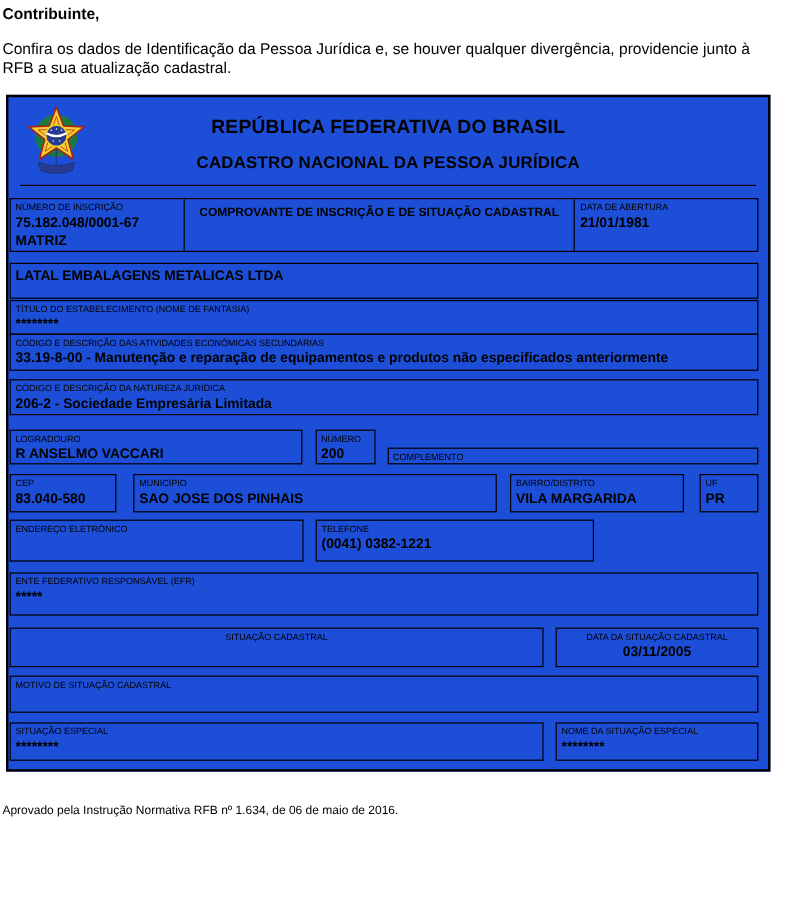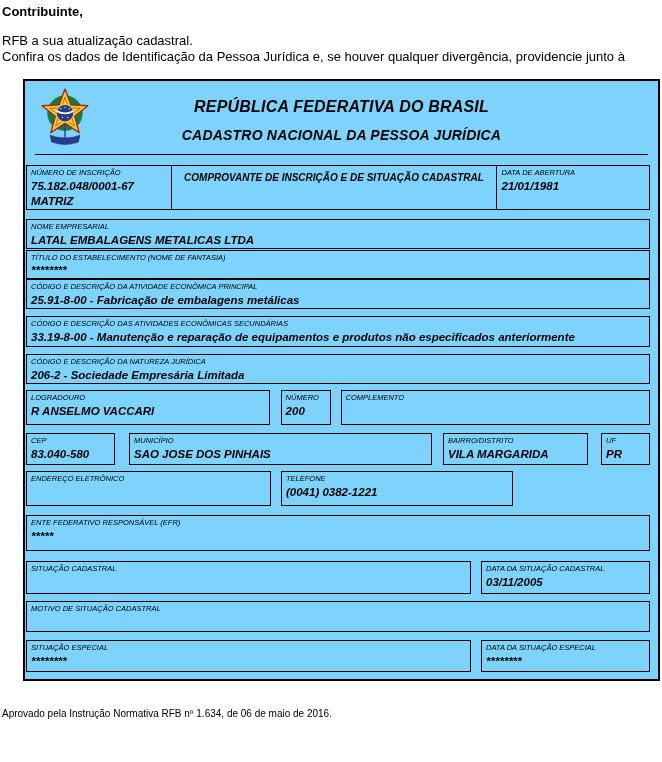--- a/index.html
+++ b/index.html
@@ -9,25 +9,24 @@
     color:#000;
     overflow:hidden;
   }
   .page { padding:2px 0 0 2px; }
 
   .greeting { font-weight:bold; font-size:13px; margin:2px 0 0 0; }
   .intro { font-size:13px; margin:14px 0 0 0; line-height:1.2; }
   .intro span { display:block; }
 
   .doc {
-    margin:15px 0 0 21px;
+    margin:15px 0 0 3px;
     width:633px;
     border:2px solid #000;
-    background:#7dd3fc;
-    font-style:italic;
+    background:#1d4ed8;
   }
 
   .doc-header { position:relative; height:73px; border-bottom:1px solid #000; margin:0 10px; }
   .emblem { position:absolute; left:3px; top:7px; width:54px; height:60px; }
   .h1 { text-align:center; font-weight:bold; font-size:16px; padding-top:17px; letter-spacing:0.2px; }
   .h2 { text-align:center; font-weight:bold; font-size:14px; padding-top:11px; letter-spacing:0.2px; }
 
   .rows { padding:0 0 7px 1px; }
   .row { display:flex; width:624px; align-items:stretch; }
 
@@ -44,25 +43,25 @@
     line-height:1.5; padding-top:4px !important;
   }
 
   
   .r1  { margin-top:10px; height:45px; }
   .r2  { margin-top:9px;  height:30px; }
   .r3  { margin-top:8px;  height:14px;align-items:center; }
   .r4  { margin-top:8px;  height:30px; }
   .r5  { margin-top:7px;  height:31px; }
   .r6  { margin-top:7px;  height:30px; }
-  .r7  { margin-top:6px;  height:35px; }
+  .r7  { margin-top:6px;  height:35px;align-items:flex-end; }
   .r8  { margin-top:8px;  height:32px; }
   .r9  { margin-top:6px;  height:35px; }
   .r10 { margin-top:9px;  height:36px; }
-  .r11 { margin-top:10px; height:33px; }
+  .r11 { margin-top:10px; height:33px;text-align:center; }
   .r12 { margin-top:7px;  height:31px; }
   .r13 { margin-top:8px;  height:32px; }
 
   
   .w145 { width:145px; } .w327 { width:327px; } .w152 { width:152px; }
   .w624 { width:624px; }
   .w244 { width:244px; } .w50  { width:50px; }  .w310 { width:310px; }
   .w89  { width:89px; }  .w145b{ width:145px; } .w303 { width:303px; } .w49 { width:49px; }
   .w245 { width:245px; } .w232 { width:232px; }
   .w445 { width:445px; } .w169 { width:169px; }
@@ -73,22 +72,22 @@
   .footer { font-size:10px; margin:27px 0 0 0; }
 </style>
 </head>
 <body>
 
 <div class="page">
 
   <p class="greeting">Contribuinte,</p>
 
   <p class="intro">
+    <span>Confira os dados de Identificação da Pessoa Jurídica e, se houver qualquer divergência, providencie junto à</span>
     <span>RFB a sua atualização cadastral.</span>
-    <span>Confira os dados de Identificação da Pessoa Jurídica e, se houver qualquer divergência, providencie junto à</span>
   </p>
 
   <div class="doc">
 
     <div class="doc-header">
       <span class="emblem">
         <svg viewBox="0 0 100 112" width="54" height="60">
           <circle cx="50" cy="47" r="33" fill="#1b7a3d"></circle>
           <rect x="48.7" y="62" width="2.6" height="36" fill="#283c8f"></rect>
           <path d="M50,2 L61.2,31.6 L92.8,33.1 L68.1,52.9 L76.5,83.4 L50,66 L23.5,83.4 L31.9,52.9 L7.2,33.1 L38.8,31.6 Z" fill="#f3d02c" stroke="#a3241f" stroke-width="2.5" stroke-linejoin="round"></path>
@@ -117,38 +116,31 @@
         </div>
         <div class="cell w327 title-cell">COMPROVANTE DE INSCRIÇÃO E DE SITUAÇÃO CADASTRAL</div>
         <div class="cell w152">
           <div class="lbl">DATA DE ABERTURA</div>
           <div class="val">21/01/1981</div>
         </div>
       </div>
 
       <div class="row r2">
         <div class="box w624">
-          <div class="lbl">NOME EMPRESARIAL</div>
           <div class="val">LATAL EMBALAGENS METALICAS LTDA</div>
         </div>
       </div>
 
       <div class="row r3">
         <div class="box w624">
           <div class="lbl">TÍTULO DO ESTABELECIMENTO (NOME DE FANTASIA)</div>
           <div class="val">********</div>
         </div>
       </div>
 
-      <div class="row r4">
-        <div class="box w624">
-          <div class="lbl">CÓDIGO E DESCRIÇÃO DA ATIVIDADE ECONÔMICA PRINCIPAL</div>
-          <div class="val">25.91-8-00 - Fabricação de embalagens metálicas</div>
-        </div>
-      </div>
 
       <div class="row r5">
         <div class="box w624">
           <div class="lbl">CÓDIGO E DESCRIÇÃO DAS ATIVIDADES ECONÔMICAS SECUNDÁRIAS</div>
           <div class="val">33.19-8-00 - Manutenção e reparação de equipamentos e produtos não especificados anteriormente</div>
         </div>
       </div>
 
       <div class="row r6">
         <div class="box w624">
@@ -225,21 +217,21 @@
           <div class="val"></div>
         </div>
       </div>
 
       <div class="row r13">
         <div class="box w445">
           <div class="lbl">SITUAÇÃO ESPECIAL</div>
           <div class="val">********</div>
         </div>
         <div class="box w169 ml10">
-          <div class="lbl">DATA DA SITUAÇÃO ESPECIAL</div>
+          <div class="lbl">NOME DA SITUAÇÃO ESPECIAL</div>
           <div class="val">********</div>
         </div>
       </div>
 
     </div>
   </div>
 
   <p class="footer">Aprovado pela Instrução Normativa RFB nº 1.634, de 06 de maio de 2016.</p>
 
 </div>

